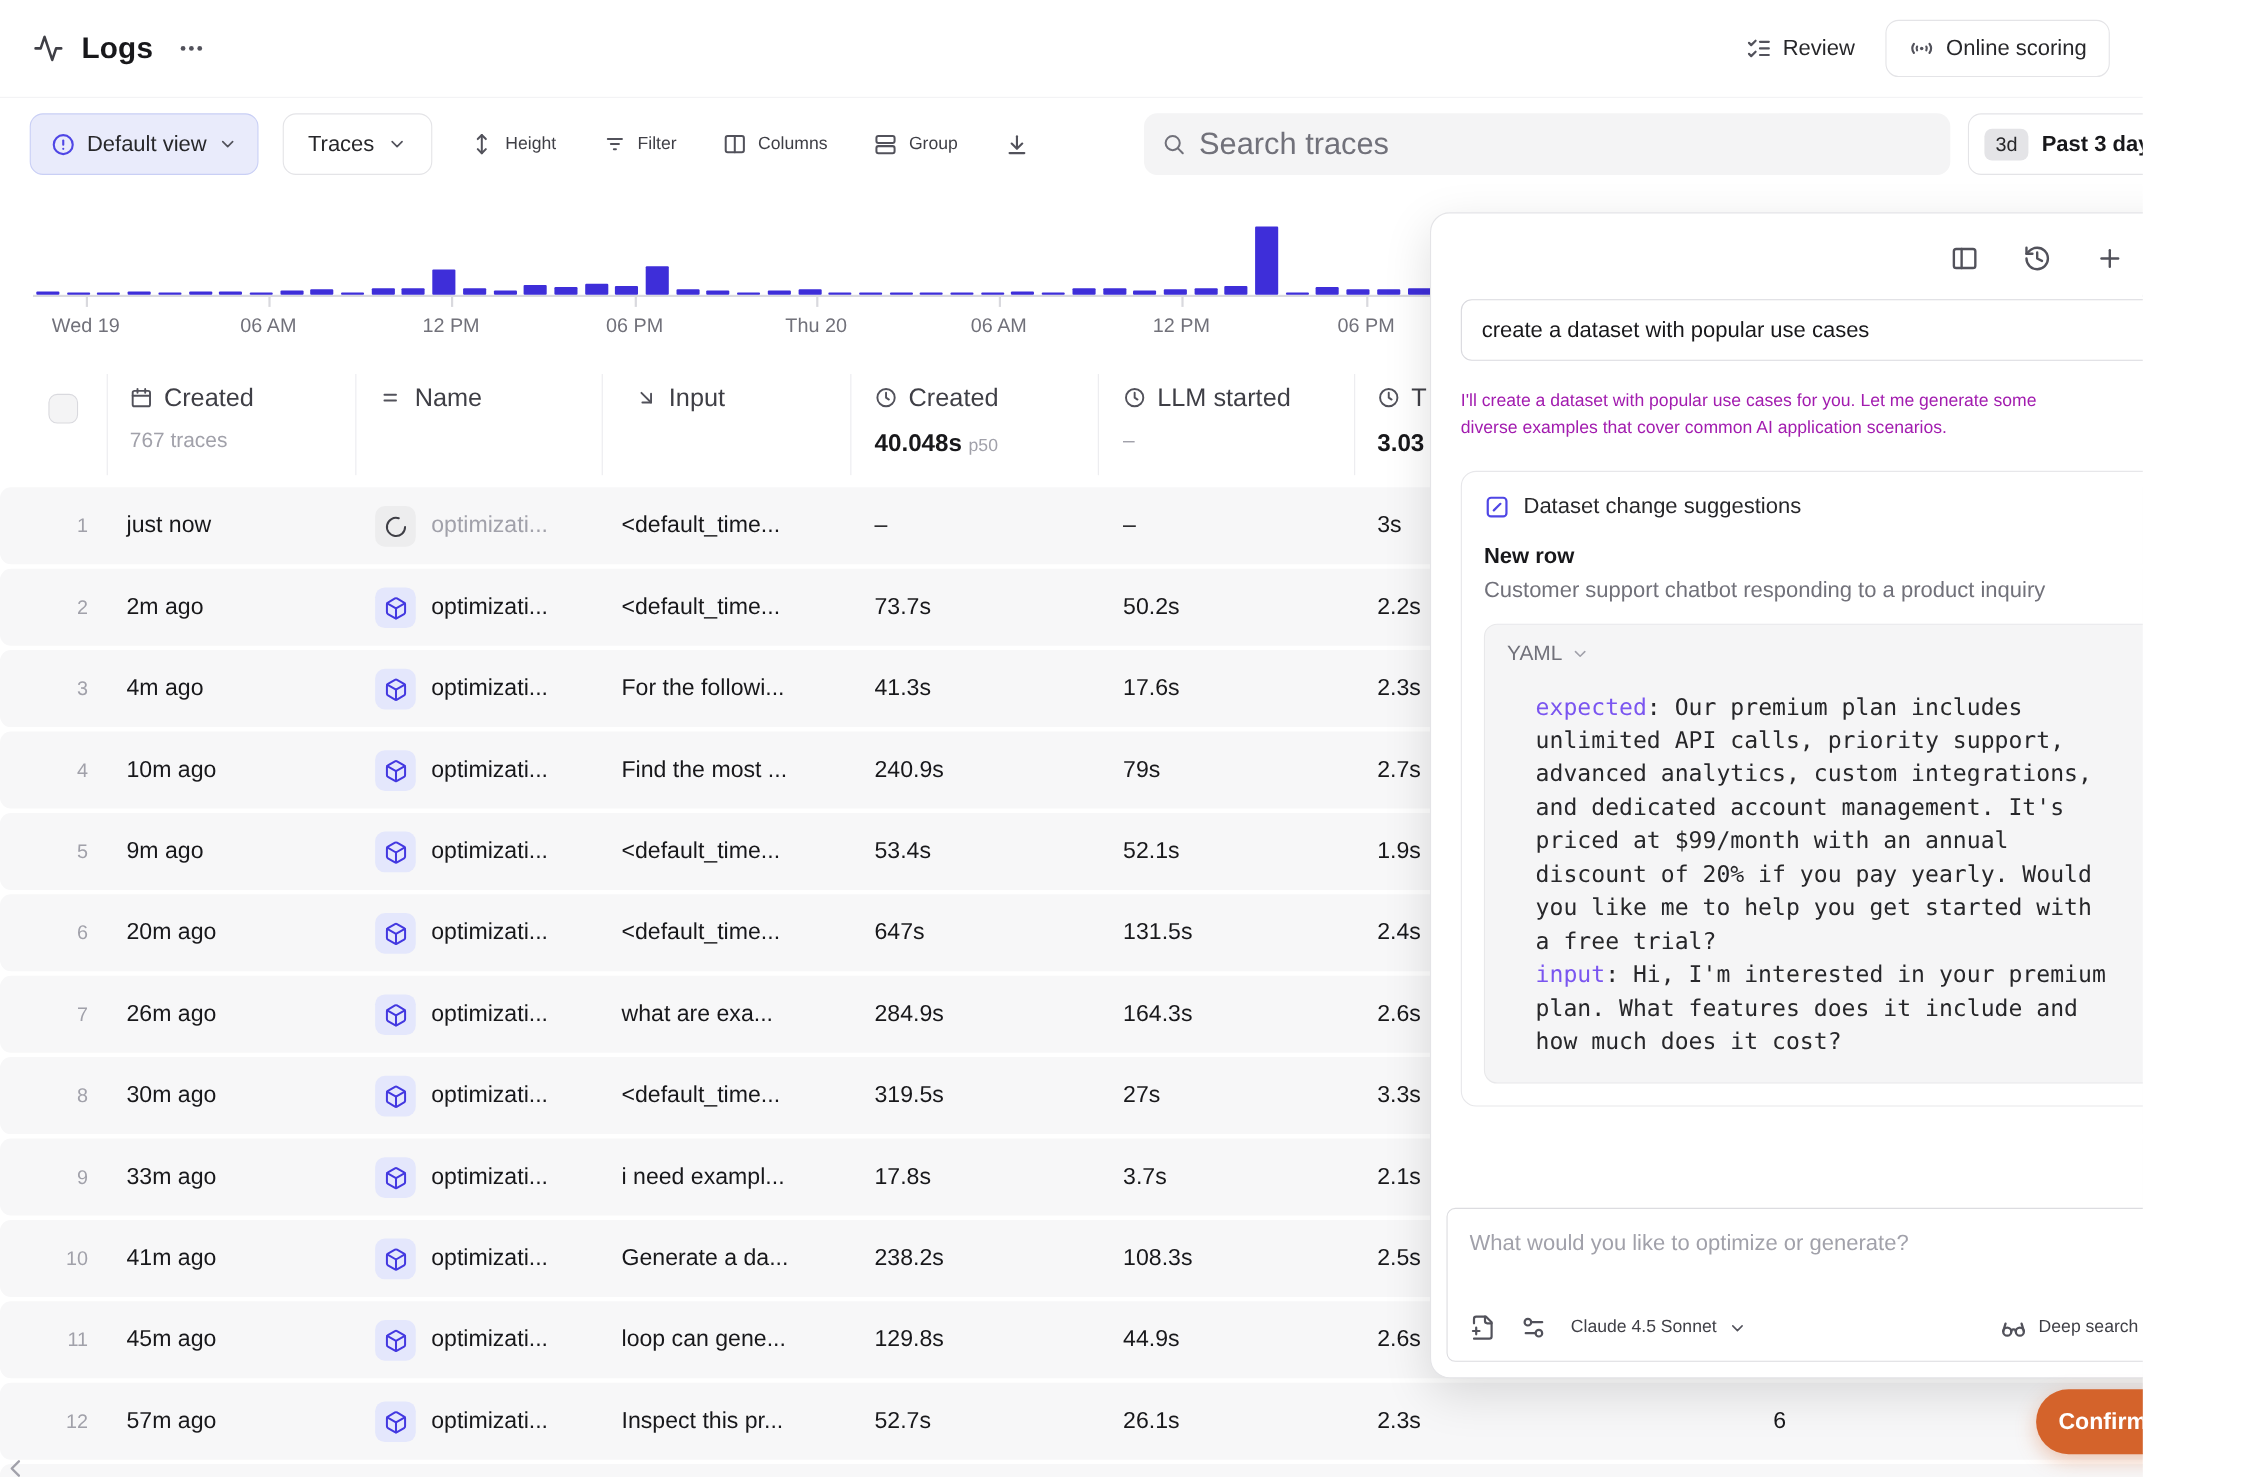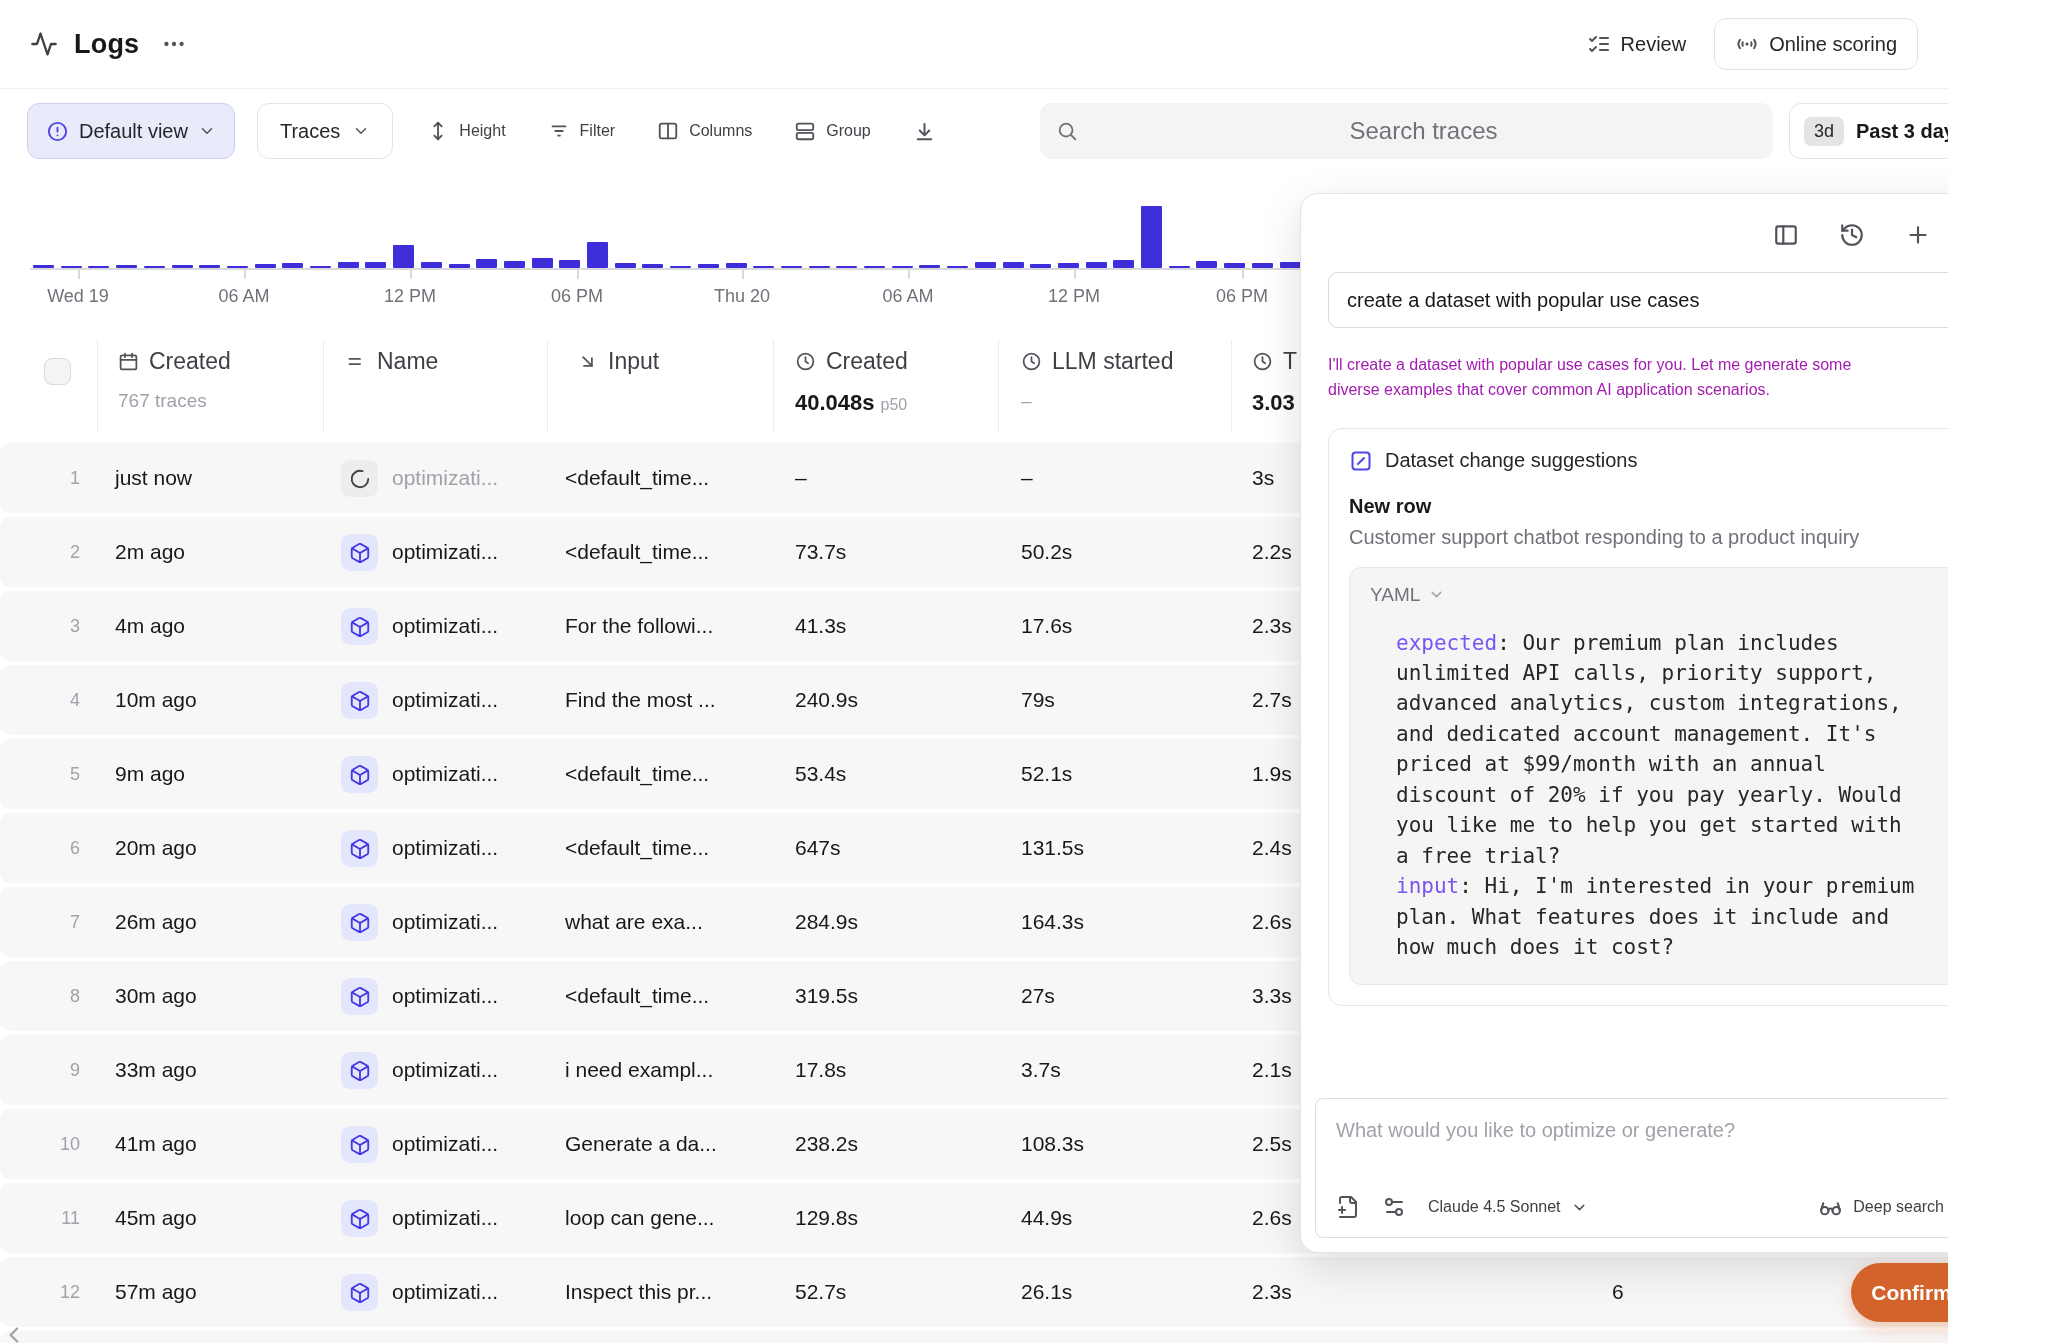--- a/index.html
+++ b/index.html
@@ -24,21 +24,21 @@
   
   .tools { position:absolute; left:27px; top:103px; height:56px; display:flex; align-items:center; }
   .dv { display:flex; align-items:center; gap:10px; height:56px; padding:0 18px; border-radius:12px;
         background:var(--dv-bg,#e9ebfb); border:1px solid var(--dv-br,#c9cff5); font-size:20px; color:#27272a; cursor:pointer; }
   .tr { display:flex; align-items:center; gap:12px; height:56px; padding:1px 22px; margin-left:22px; border-radius:12px;
         background:#fff; border:1px solid #e4e4e7; font-size:20px; color:#27272a; cursor:pointer; }
   .titem { display:flex; align-items:center; gap:10px; font-size:20px; color:#3f3f46; background:none; border:none;
            font:inherit; cursor:pointer; margin-left:42px; }
   .search { position:absolute; left:1040px; top:103px; width:733px; height:56px; background:#f4f4f5;
             border-radius:12px; display:flex; align-items:center; padding:0 16px; gap:12px; }
-  .search input { flex:1; border:none; background:transparent; outline:none; font:inherit; font-size:24px; color:#0f766e;text-align:center; }
+  .search input { flex:1; border:none; background:transparent; outline:none; font:inherit; font-size:28px; color:#0f766e; }
   .search input::placeholder { color:#71717a; }
   .range { position:absolute; left:1789px; top:103px; width:232px; height:56px; background:#fff; border:1px solid #e4e4e7;
            border-radius:12px; display:flex; align-items:center; gap:12px; padding:0 14px; cursor:pointer; }
   .range .badge3d { background:#e4e4e7; border-radius:7px; padding:4px 10px; font-size:18px; color:#27272a; }
   .range .rlabel { font-size:20px; font-weight:600; color:#18181b; }
   .range svg { margin-left:auto; }
 
   
   .chart { position:absolute; left:0; top:182px; width:2048px; height:130px; }
   .baseline { position:absolute; left:30px; right:0; top:86px; height:2px; background:#d9d9de; }

